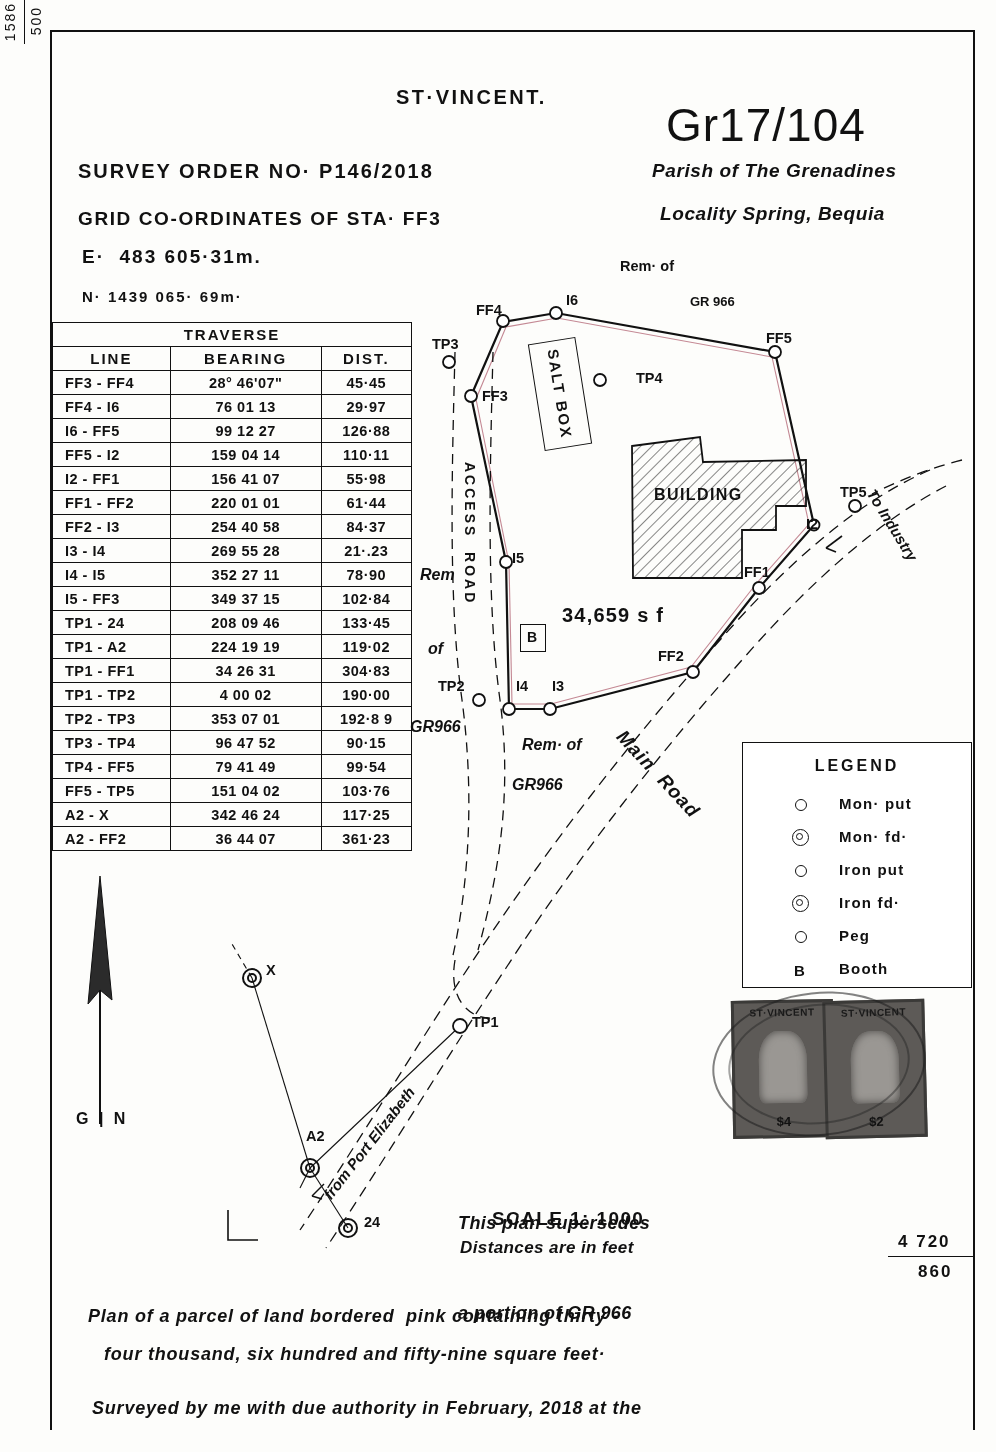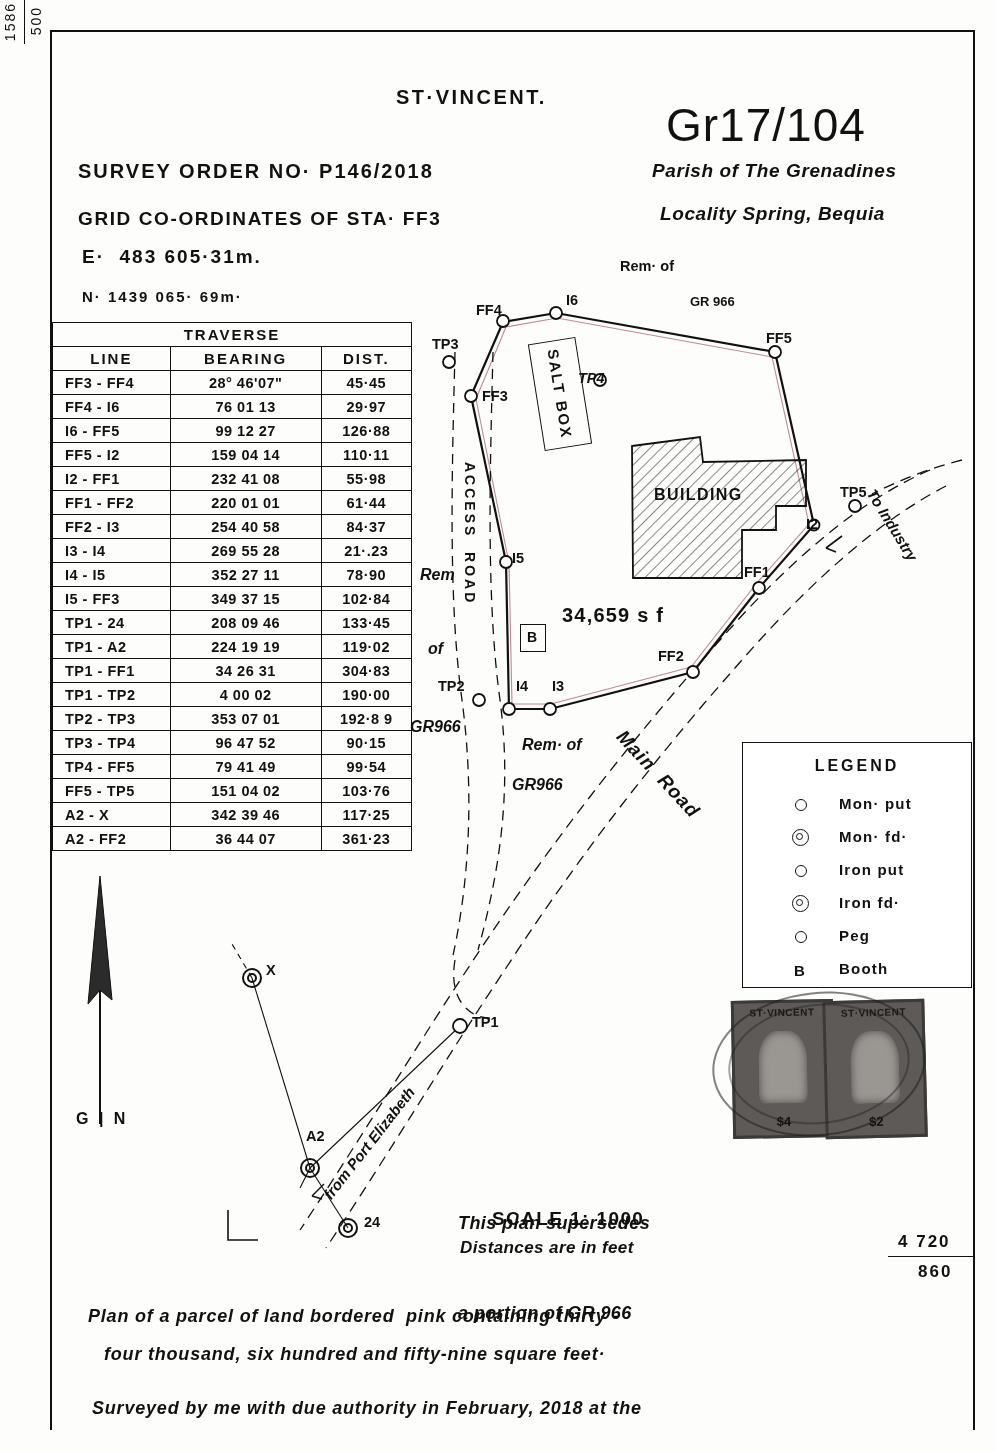--- a/index.html
+++ b/index.html
@@ -283,21 +283,21 @@
           <td class="bear-cell">99  12  27</td>
           <td class="dist-cell">126·88</td>
         </tr>
         <tr>
           <td class="line-cell">FF5 - I2</td>
           <td class="bear-cell">159  04  14</td>
           <td class="dist-cell">110·11</td>
         </tr>
         <tr>
           <td class="line-cell">I2 - FF1</td>
-          <td class="bear-cell">232  41  08</td>
+          <td class="bear-cell">156  41  07</td>
           <td class="dist-cell">55·98</td>
         </tr>
         <tr>
           <td class="line-cell">FF1 -  FF2</td>
           <td class="bear-cell">220  01  01</td>
           <td class="dist-cell">61·44</td>
         </tr>
         <tr>
           <td class="line-cell">FF2 -  I3</td>
           <td class="bear-cell">254  40  58</td>
@@ -353,21 +353,21 @@
           <td class="bear-cell">79  41  49</td>
           <td class="dist-cell">99·54</td>
         </tr>
         <tr>
           <td class="line-cell">FF5 -  TP5</td>
           <td class="bear-cell">151  04  02</td>
           <td class="dist-cell">103·76</td>
         </tr>
         <tr>
           <td class="line-cell">A2 -  X</td>
-          <td class="bear-cell">342  39  46</td>
+          <td class="bear-cell">342  46  24</td>
           <td class="dist-cell">117·25</td>
         </tr>
         <tr>
           <td class="line-cell">A2 -  FF2</td>
           <td class="bear-cell">36  44  07</td>
           <td class="dist-cell">361·23</td>
         </tr>
       </tbody>
   </table>
 
@@ -450,21 +450,21 @@
 
   <div class="booth-box">
     <span>B</span>
   </div>
 
   <div class="mlabel" style="top:302px; left:476px;">FF4</div>
   <div class="mlabel" style="top:292px; left:566px;">I6</div>
   <div class="mlabel" style="top:330px; left:766px;">FF5</div>
   <div class="mlabel" style="top:388px; left:482px;">FF3</div>
   <div class="mlabel" style="top:336px; left:432px;">TP3</div>
-  <div class="mlabel" style="top:370px; left:578px;font-style:italic;">TP4</div>
+  <div class="mlabel" style="top:370px; left:636px;">TP4</div>
   <div class="mlabel" style="top:484px; left:840px;">TP5</div>
   <div class="mlabel" style="top:516px; left:806px;">I2</div>
   <div class="mlabel" style="top:564px; left:744px;">FF1</div>
   <div class="mlabel" style="top:648px; left:658px;">FF2</div>
   <div class="mlabel" style="top:550px; left:512px;">I5</div>
   <div class="mlabel" style="top:678px; left:516px;">I4</div>
   <div class="mlabel" style="top:678px; left:552px;">I3</div>
   <div class="mlabel" style="top:678px; left:438px;">TP2</div>
   <div class="mlabel" style="top:1014px; left:472px;">TP1</div>
   <div class="mlabel" style="top:1128px; left:306px;">A2</div>

